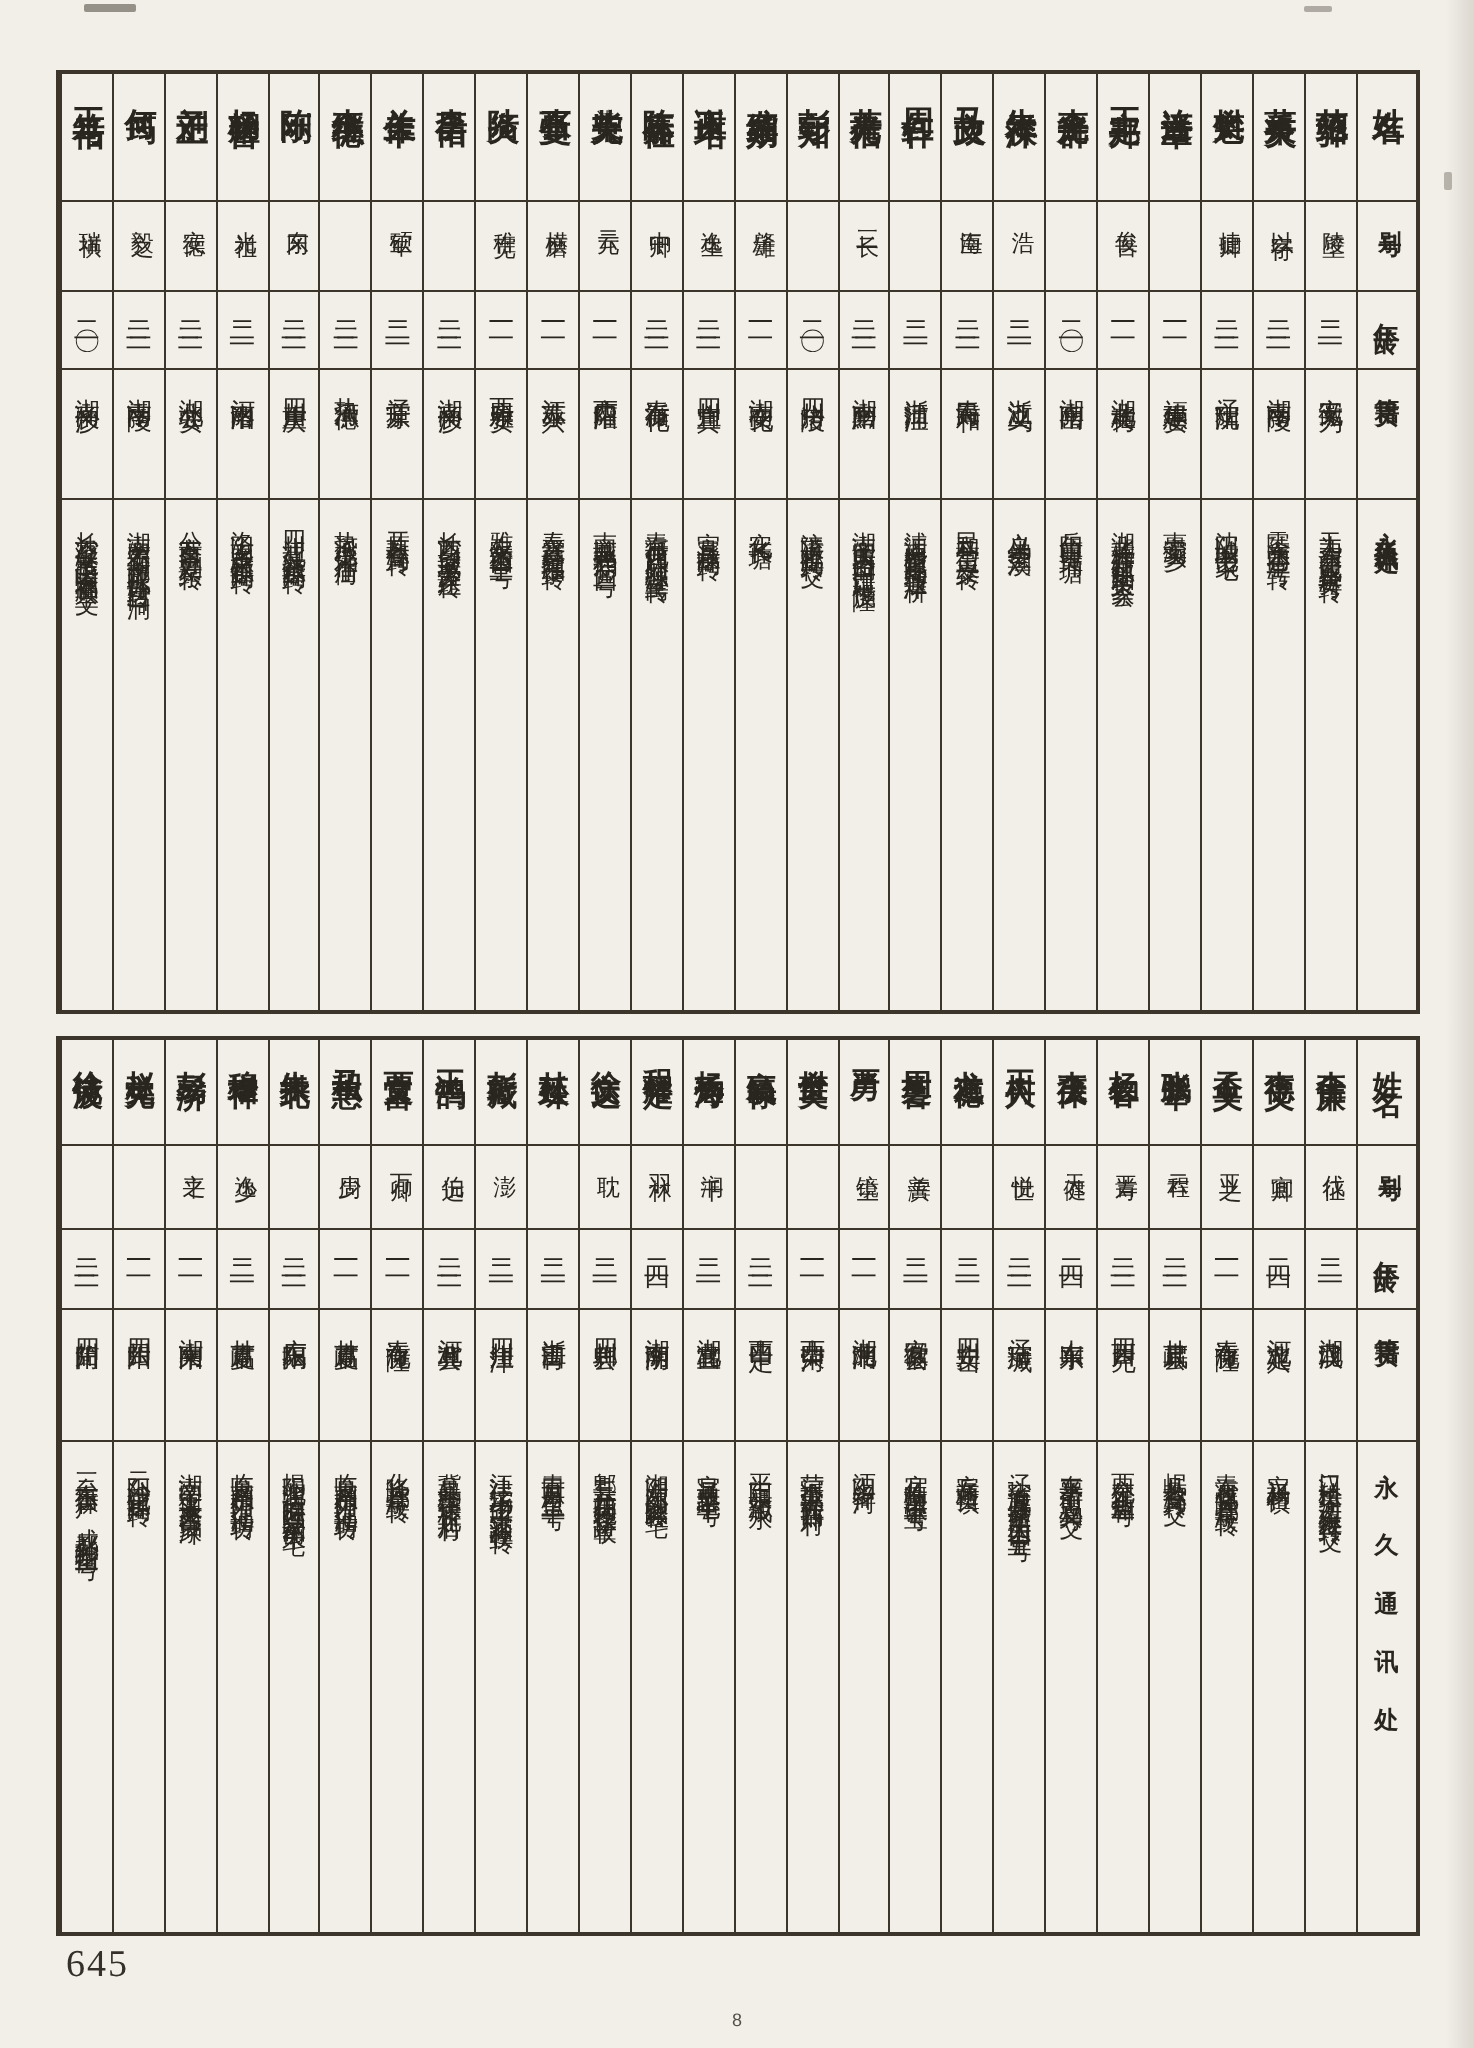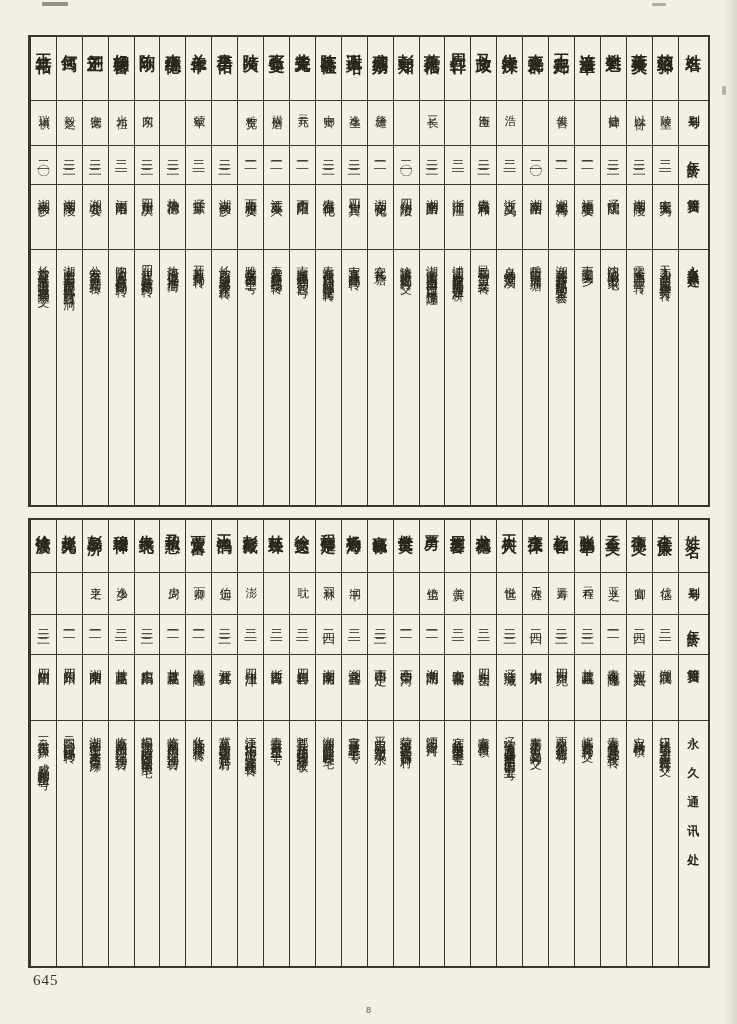--- a/index.html
+++ b/index.html
@@ -54,21 +54,21 @@
   .h-name{font-size:14px;letter-spacing:14px;padding-top:8px;}
   .t2 .h-name{letter-spacing:9px;padding-top:6px;}
   .h-alias{font-size:13px;letter-spacing:7px;padding-top:6px;}
   .h-age{font-size:13px;letter-spacing:3px;padding-top:5px;}
   .h-native{font-size:13px;letter-spacing:13px;padding-top:9px;}
   .h-addr{font-size:14px;letter-spacing:31px;padding-top:14px;}
   .t2 .h-addr{letter-spacing:29px;}
   .page-number{
     position:absolute;left:33px;top:972px;
     font-family:"Liberation Serif", serif;
-    font-size:15px;letter-spacing:1px;color:#35302a;
+    font-size:19px;letter-spacing:1px;color:#35302a;
   }
   .collation-mark{
     position:absolute;left:50%;top:1005px;transform:translateX(-50%);
     font-size:9px;color:#55504a;
   }
 </style>
 </head>
 <body>
 
 <div class="page">

